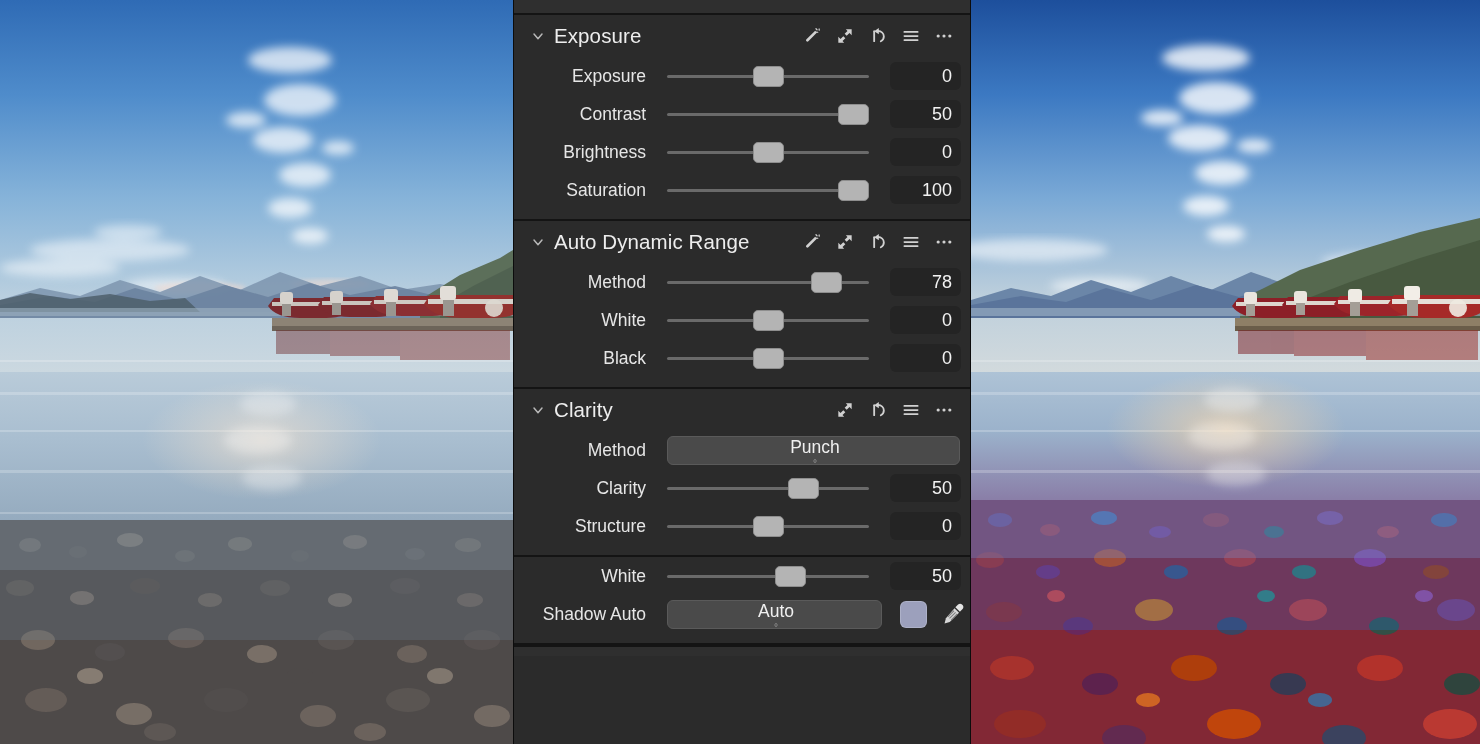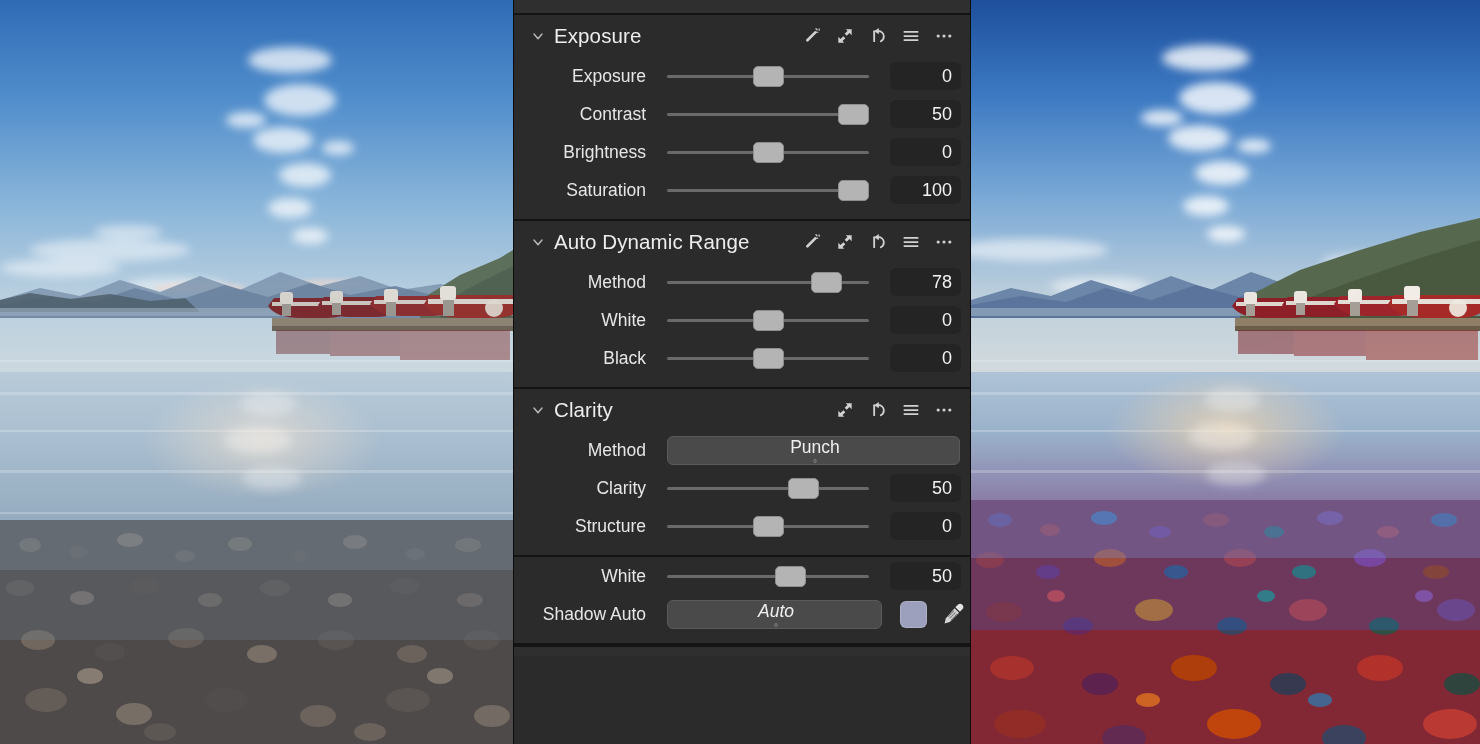--- a/index.html
+++ b/index.html
@@ -114,21 +114,21 @@
     border:1px solid #5a5a5a;
     border-radius:6px;
     display:flex; align-items:center;
     margin-left:21px;
     padding:0 8px 0 11px;
     color:#f0f0f0;
     font-size:17.5px;
     flex-direction:column;
   }
   .dd.wide { flex:0 0 293px; width:293px; }
-  .dd.narrow { flex:0 0 215px; width:215px;font-style:italic; }
+  .dd.narrow { flex:0 0 215px; width:215px; }
   .dd .ddtxt { flex:1; white-space:nowrap; }
   .dd .stepper { width:14px; height:20px; opacity:.92; }
 
   .swatch {
     width:27px; height:27px;
     border-radius:6px;
     margin-left:18px;
     flex:0 0 27px;
     border:1px solid rgba(255,255,255,.18);
   }

